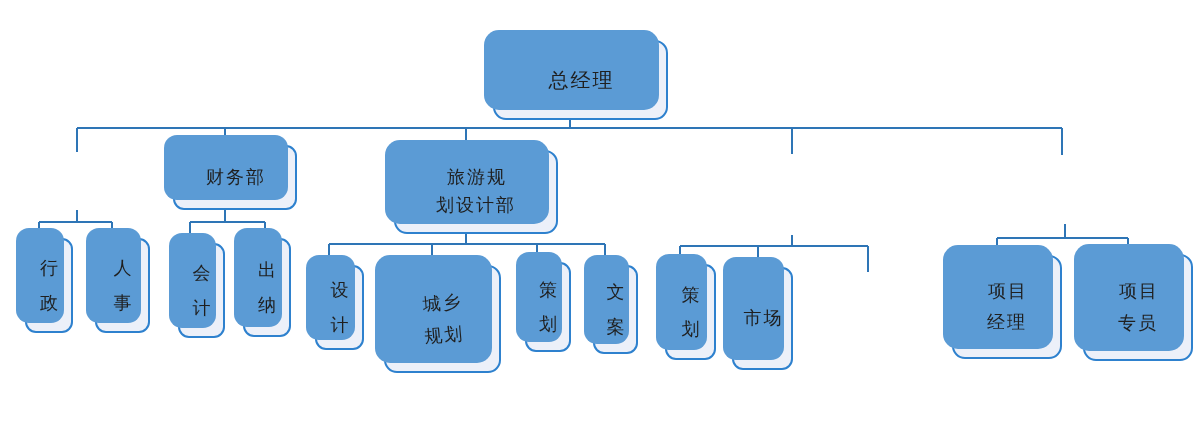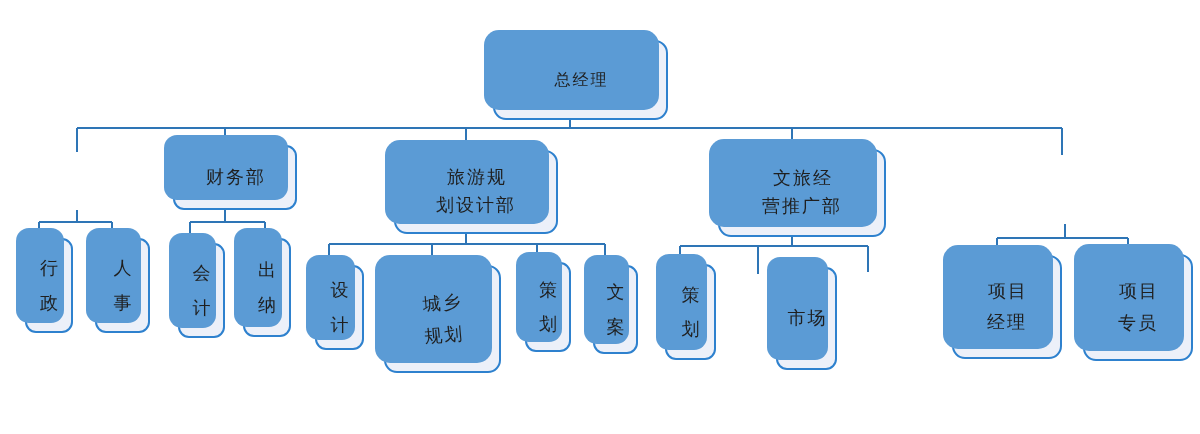--- a/index.html
+++ b/index.html
@@ -30,21 +30,21 @@
   }
   .node .label{
     white-space:pre-line;
     text-align:center;
     color:var(--text,#1f1f1f);
     font-size:18px;
     line-height:1.55;
     letter-spacing:2px;
     text-indent:2px; 
   }
-  .node.root .label{font-size:16px;}
+  .node.root .label{font-size:20px;}
   .node.big{border-radius:13px;}
   .node.big::before{border-radius:15px;}
   .node.v .label{line-height:1.9;letter-spacing:0;text-indent:0;}   
   .node.sq .label{line-height:1.75;}                                 
   .node.tilt .label{transform:rotate(-5deg);}
 </style>
 </head>
 <body>
 
 <div id="canvas" style="--bg: #ffffff; --shadow: #5B9BD5; --border: #2E81CE; --card: #ECF0F9; --line: #2E75B6; --text: #1f1f1f;">
@@ -73,24 +73,20 @@
 
   <div class="node big" style="left:394px;top:150px;width:164px;height:84px">
     <span class="label">旅游规
 划设计部</span>
   </div>
 
   <div class="node" style="left:173px;top:145px;width:124px;height:65px">
     <span class="label">财务部</span>
   </div>
 
-  <div class="node big" style="left:718px;top:149px;width:168px;height:88px">
-    <span class="label">文旅经
-营推广部</span>
-  </div>
 
 
   <div class="node v" style="left:25px;top:238px;width:48px;height:95px">
     <span class="label">行
 政</span>
   </div>
   <div class="node v" style="left:95px;top:238px;width:55px;height:95px">
     <span class="label">人
 事</span>
   </div>
@@ -118,21 +114,21 @@
   </div>
   <div class="node v" style="left:593px;top:265px;width:45px;height:89px">
     <span class="label">文
 案</span>
   </div>
 
   <div class="node v" style="left:665px;top:264px;width:51px;height:96px">
     <span class="label">策
 划</span>
   </div>
-  <div class="node" style="left:776px;top:267px;width:61px;height:103px">
+  <div class="node" style="left:732px;top:267px;width:61px;height:103px">
     <span class="label">市场</span>
   </div>
 
   <div class="node big sq" style="left:952px;top:255px;width:110px;height:104px">
     <span class="label">项目
 经理</span>
   </div>
   <div class="node big sq" style="left:1083px;top:254px;width:110px;height:107px">
     <span class="label">项目
 专员</span>

